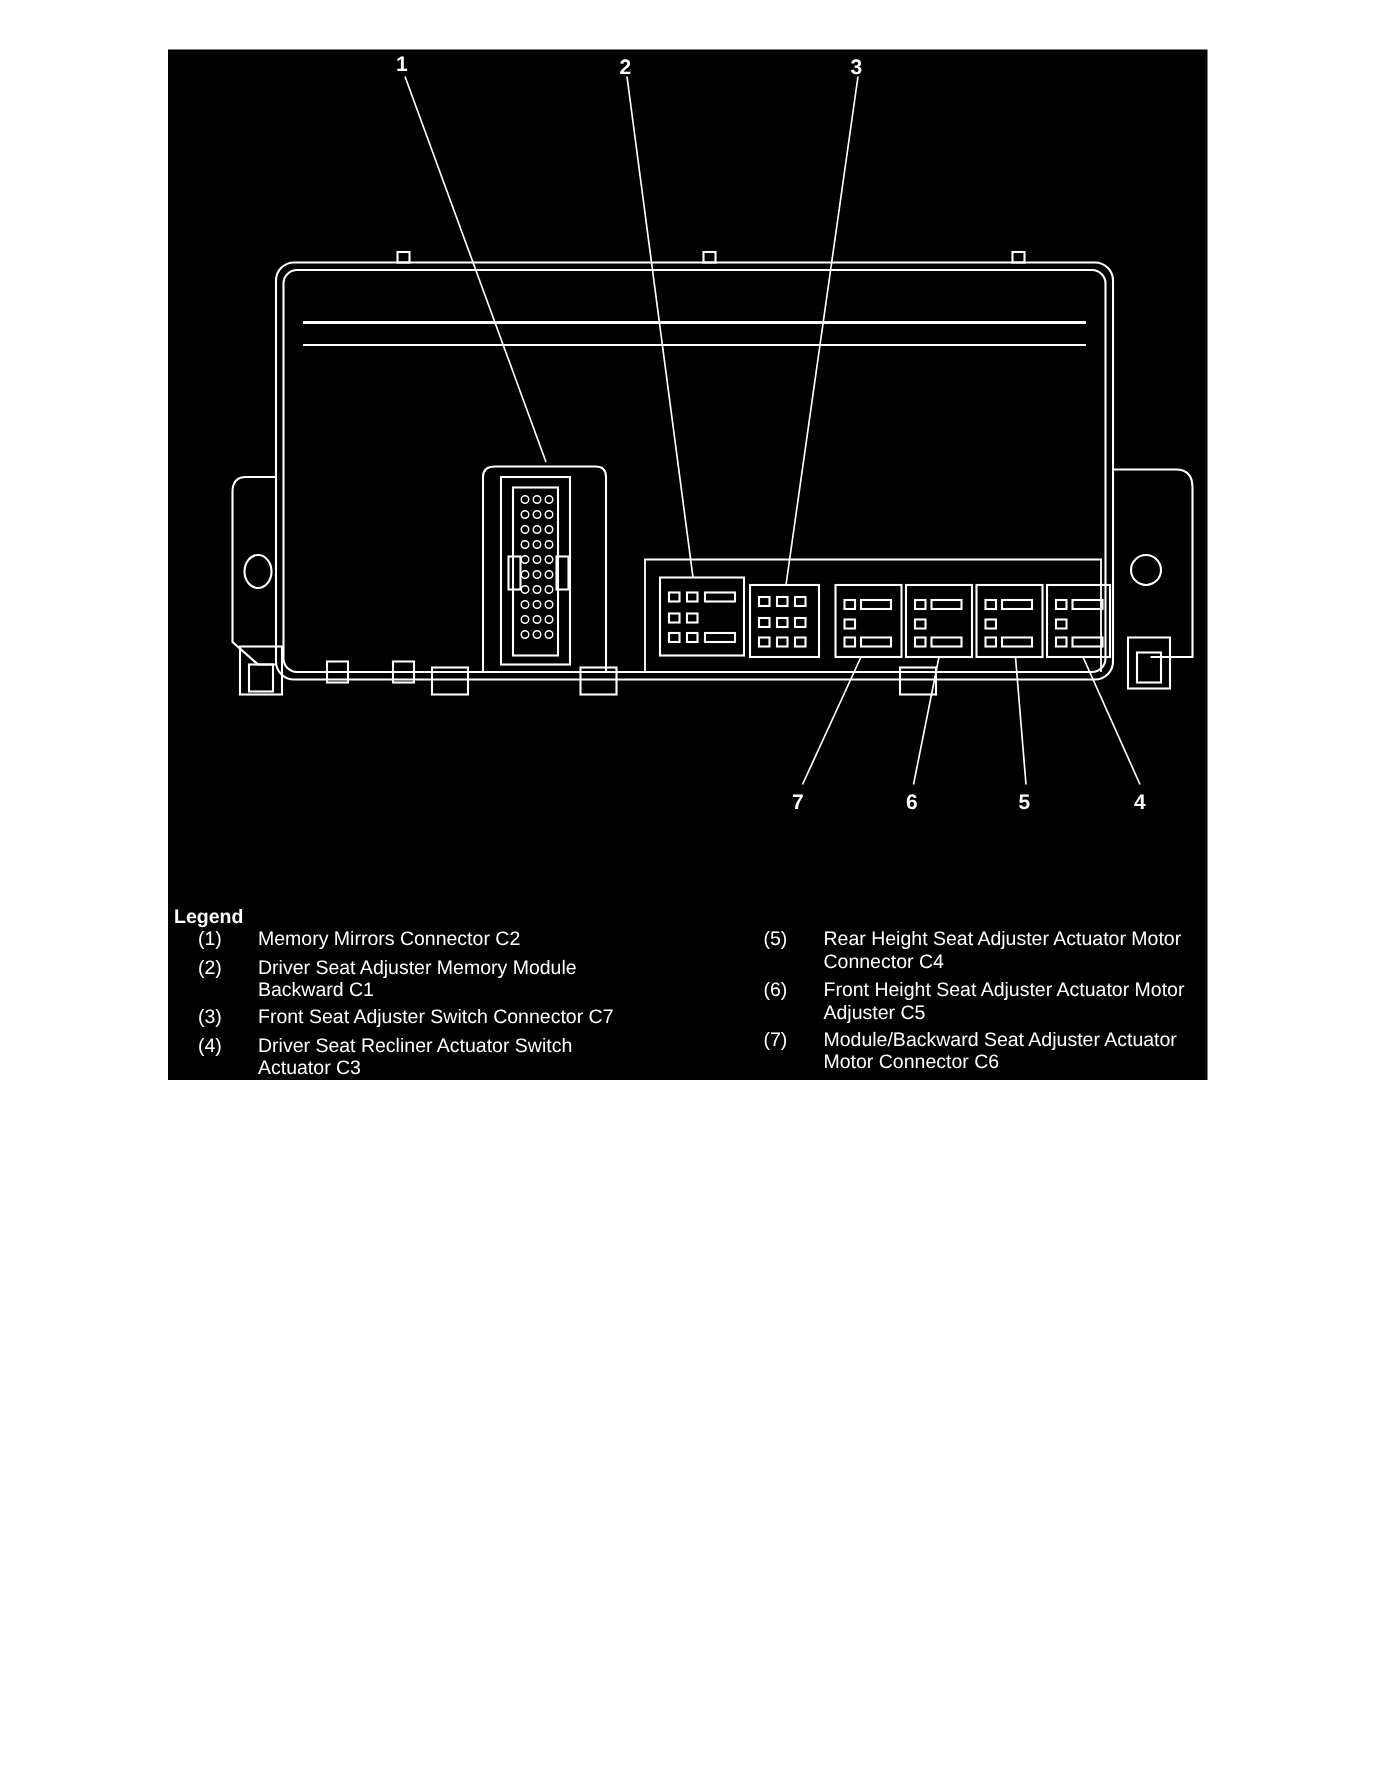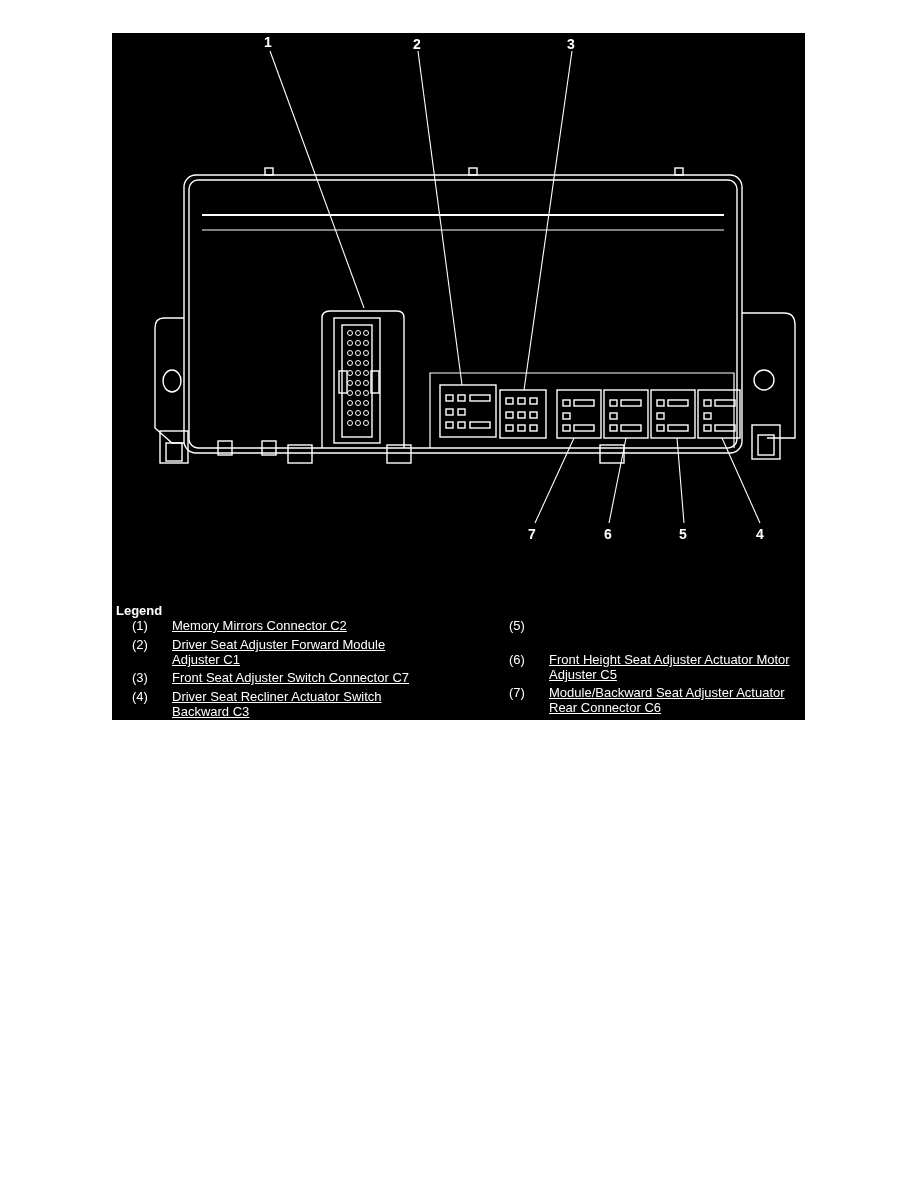--- a/index.html
+++ b/index.html
@@ -5,21 +5,21 @@
   html, body { margin:0; padding:0; background:#ffffff; }
   body { width:918px; height:1188px; position:relative; overflow:hidden; font-family:"Liberation Sans", sans-serif; }
   #figure { position:absolute; left:112px; top:33px; width:693px; height:687px; background:#000; }
   #figure svg { position:absolute; left:0; top:0; }
   .callout { position:absolute; color:#fff; font-weight:bold; font-size:14px; font-family:"Liberation Sans", sans-serif; }
   #legend { position:absolute; left:0; top:568px; width:807px; height:119px; color:#fff; font-size:13px; line-height:15px; }
   .legend-title { position:absolute; left:4px; top:2px; font-weight:bold; font-size:13px; }
   .legend-item { position:absolute; display:flex; }
   .legend-num { width:40px; text-align:left; }
   .legend-text { }
-  .legend-text span { display:block;text-decoration:underline; }
+  .legend-text span { display:block; }
 </style>
 </head>
 <body>
 
 <div id="figure">
   <svg width="693" height="568" viewBox="0 0 693 568" fill="none" stroke="#fff" stroke-width="1.4">
 
     <rect x="72" y="142" width="558" height="278" rx="12"></rect>
     <rect x="77" y="147" width="548" height="268" rx="9"></rect>
     <line x1="90" y1="182" x2="612" y2="182" stroke-width="2"></line>
@@ -166,48 +166,52 @@
     <div class="legend-title">Legend</div>
     <div class="legend-item" style="left:20px;top:17px;">
       <span class="legend-num">(1)</span>
       <span class="legend-text">
           <span>Memory Mirrors Connector C2</span>
         </span>
     </div>
     <div class="legend-item" style="left:20px;top:36px;">
       <span class="legend-num">(2)</span>
       <span class="legend-text">
-          <span>Driver Seat Adjuster Forward Module</span>
-          <span>Adjuster C1</span>
+          <span>Driver Seat Adjuster Memory Module</span>
+          <span>Backward C1</span>
         </span>
     </div>
     <div class="legend-item" style="left:20px;top:69px;">
       <span class="legend-num">(3)</span>
       <span class="legend-text">
           <span>Front Seat Adjuster Switch Connector C7</span>
         </span>
     </div>
     <div class="legend-item" style="left:20px;top:88px;">
       <span class="legend-num">(4)</span>
       <span class="legend-text">
           <span>Driver Seat Recliner Actuator Switch</span>
-          <span>Backward C3</span>
+          <span>Actuator C3</span>
         </span>
     </div>
     <div class="legend-item" style="left:397px;top:17px;">
       <span class="legend-num">(5)</span>
+      <span class="legend-text">
+          <span>Rear Height Seat Adjuster Actuator Motor</span>
+          <span>Connector C4</span>
+        </span>
     </div>
     <div class="legend-item" style="left:397px;top:51px;">
       <span class="legend-num">(6)</span>
       <span class="legend-text">
           <span>Front Height Seat Adjuster Actuator Motor</span>
           <span>Adjuster C5</span>
         </span>
     </div>
     <div class="legend-item" style="left:397px;top:84px;">
       <span class="legend-num">(7)</span>
       <span class="legend-text">
           <span>Module/Backward Seat Adjuster Actuator</span>
-          <span>Rear Connector C6</span>
+          <span>Motor Connector C6</span>
         </span>
     </div>
   </div>
 </div>
 
 </body></html>

